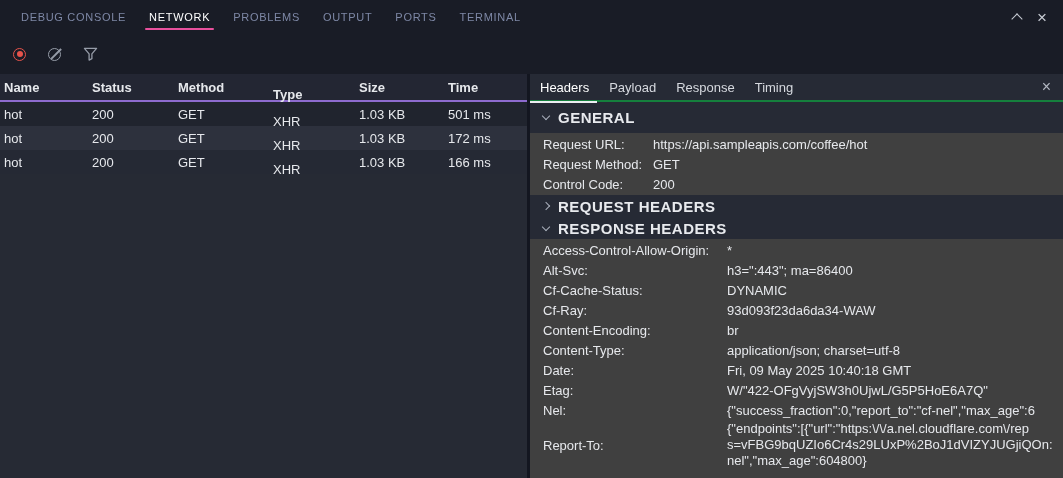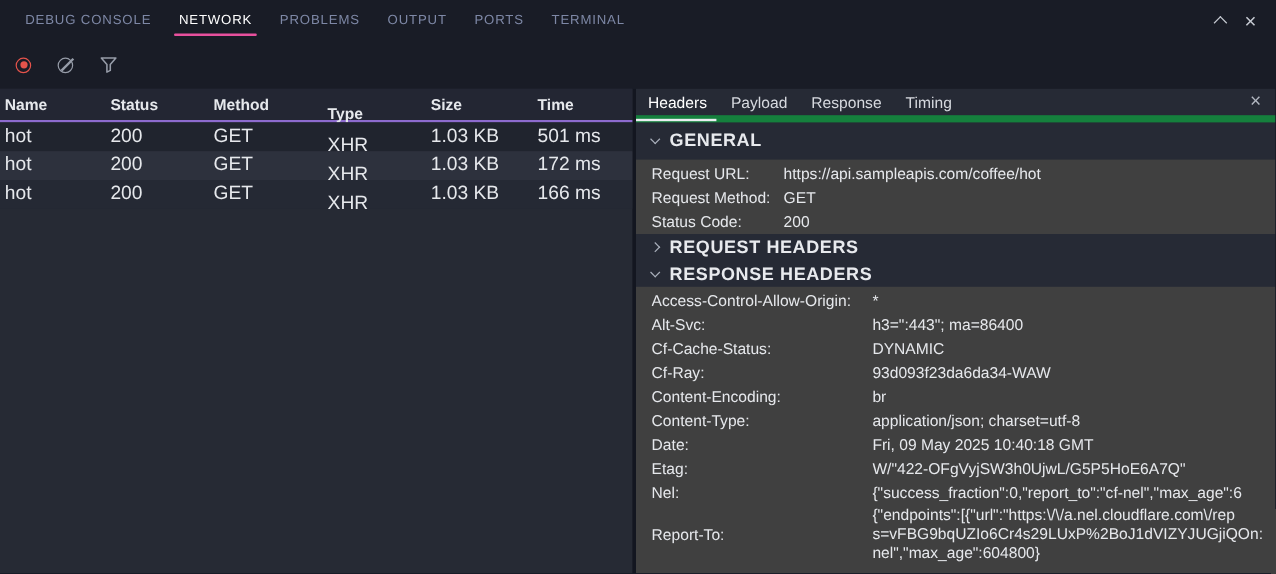--- a/index.html
+++ b/index.html
@@ -24,28 +24,28 @@
   .icon-block { width:13px; height:13px; border:1.5px solid #969ca8; border-radius:50%; position:relative; cursor:pointer; }
   .icon-block::after { content:""; position:absolute; left:-0.5px; top:4.5px; width:14px; height:1.5px; background:#969ca8; transform:rotate(-45deg); }
   .icon-filter { cursor:pointer; display:flex; }
 
   
   .main { flex:1; display:flex; min-height:0; }
   .left { width:530px; flex:none; background:#262a34; display:flex; flex-direction:column; border-right:3px solid #131620; }
   .thead { height:28px; flex:none; display:flex; align-items:center; background:#232633; border-bottom:2px solid #8d6bce; font-weight:bold; font-size:13px; }
   .cell { padding-left:4px; overflow:hidden; white-space:nowrap; }
   .cw0{width:88px;} .cw1{width:86px;} .cw2{width:95px;} .cw3{width:86px;margin-top:15px;} .cw4{width:89px;} .cw5{flex:1;}
-  .trow { height:24px; flex:none; display:flex; align-items:center; font-size:16px; cursor:pointer; }
+  .trow { height:24px; flex:none; display:flex; align-items:center; font-size:13px; cursor:pointer; }
   .trow.r0 { background:#20242e; }
   .trow.r1 { background:#2d313d; }
   .trow.r2 { background:#252934; }
 
   
   .right { flex:1; background:#262a35; display:flex; flex-direction:column; min-width:0; }
-  .dtabs { height:28px; flex:none; display:flex; align-items:center; padding:0 12px 0 10px; border-bottom:6px solid #15803d; }
+  .dtabs { height:28px; flex:none; display:flex; align-items:center; padding:0 12px 0 10px; border-bottom:2px solid #15803d; }
   .dtab { font-size:13px; color:#d6d9df; margin-right:20px; height:28px; display:flex; align-items:center; position:relative; cursor:pointer; white-space:nowrap; }
   .dtab.active { color:#ffffff; }
   .dtab.active::after { content:""; position:absolute; left:-10px; right:-8px; bottom:-2px; height:2px; background:#eceef2; }
   .dtabs-close { margin-left:auto; color:#b3b8c2; font-size:16px; line-height:1; cursor:pointer; }
   .dcontent { flex:1; overflow:hidden; font-size:13px; display:flex; flex-direction:column; }
   .section-row { display:flex; align-items:center; height:31px; flex:none; padding-left:13px; gap:9px; cursor:pointer; }
   .section-row.slim { height:22px; }
   .section-title { font-size:15px; font-weight:bold; letter-spacing:.5px; color:#e8eaee; }
   .chev { width:6px; height:6px; border-right:1.5px solid #aab0bc; border-bottom:1.5px solid #aab0bc; flex:none; }
   .chev.down { transform:rotate(45deg); margin-top:-3px; }
@@ -145,21 +145,21 @@
         <div class="kv-block">
           <div class="kv-row">
             <span class="kv-label wg">Request URL:</span>
             <span class="kv-value">https://api.sampleapis.com/coffee/hot</span>
           </div>
           <div class="kv-row">
             <span class="kv-label wg">Request Method:</span>
             <span class="kv-value">GET</span>
           </div>
           <div class="kv-row">
-            <span class="kv-label wg">Status Code:</span>
+            <span class="kv-label wg">Control Code:</span>
             <span class="kv-value">200</span>
           </div>
         </div>
 
         <div class="section-row slim">
           <span class="chev right"></span>
           <span class="section-title">REQUEST HEADERS</span>
         </div>
 
         <div class="section-row slim">

